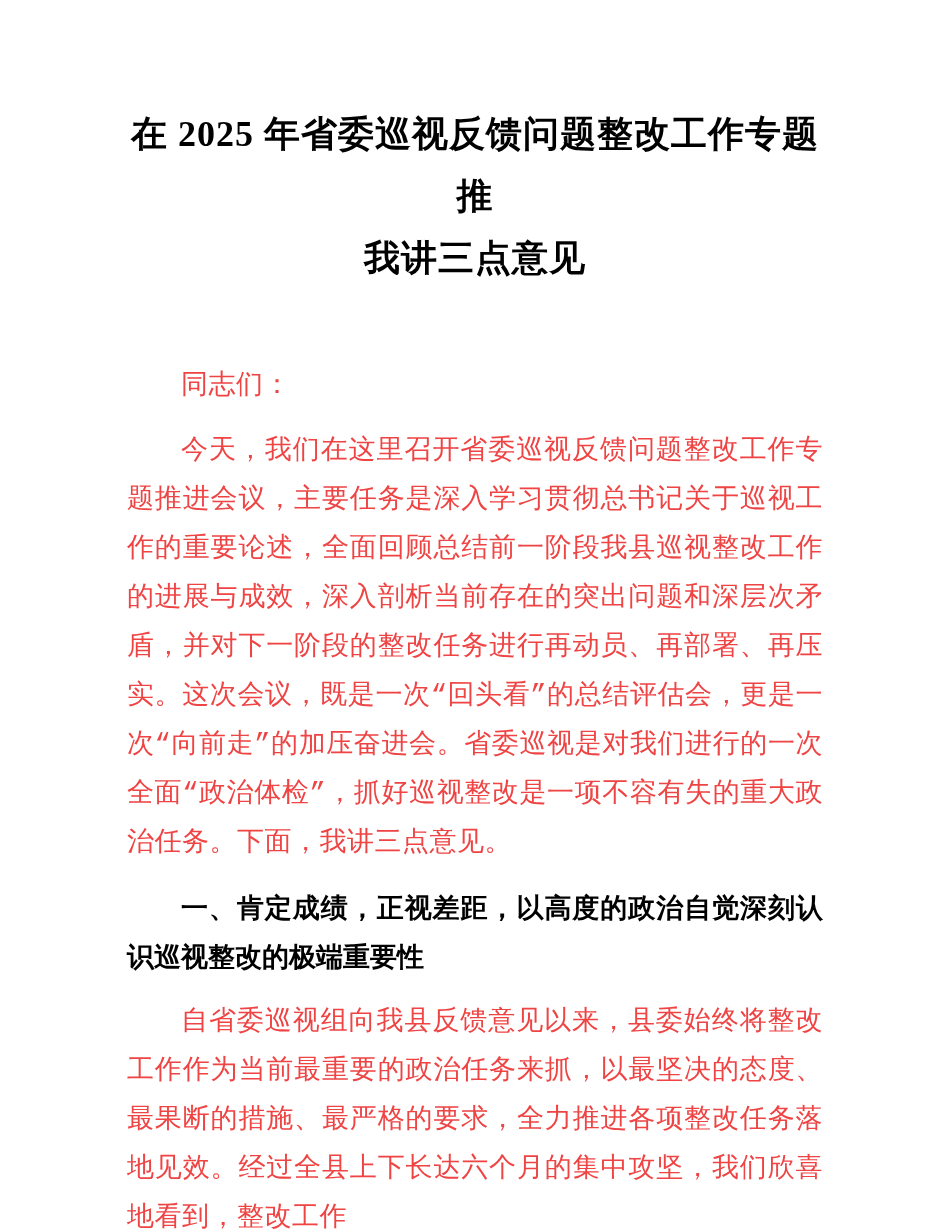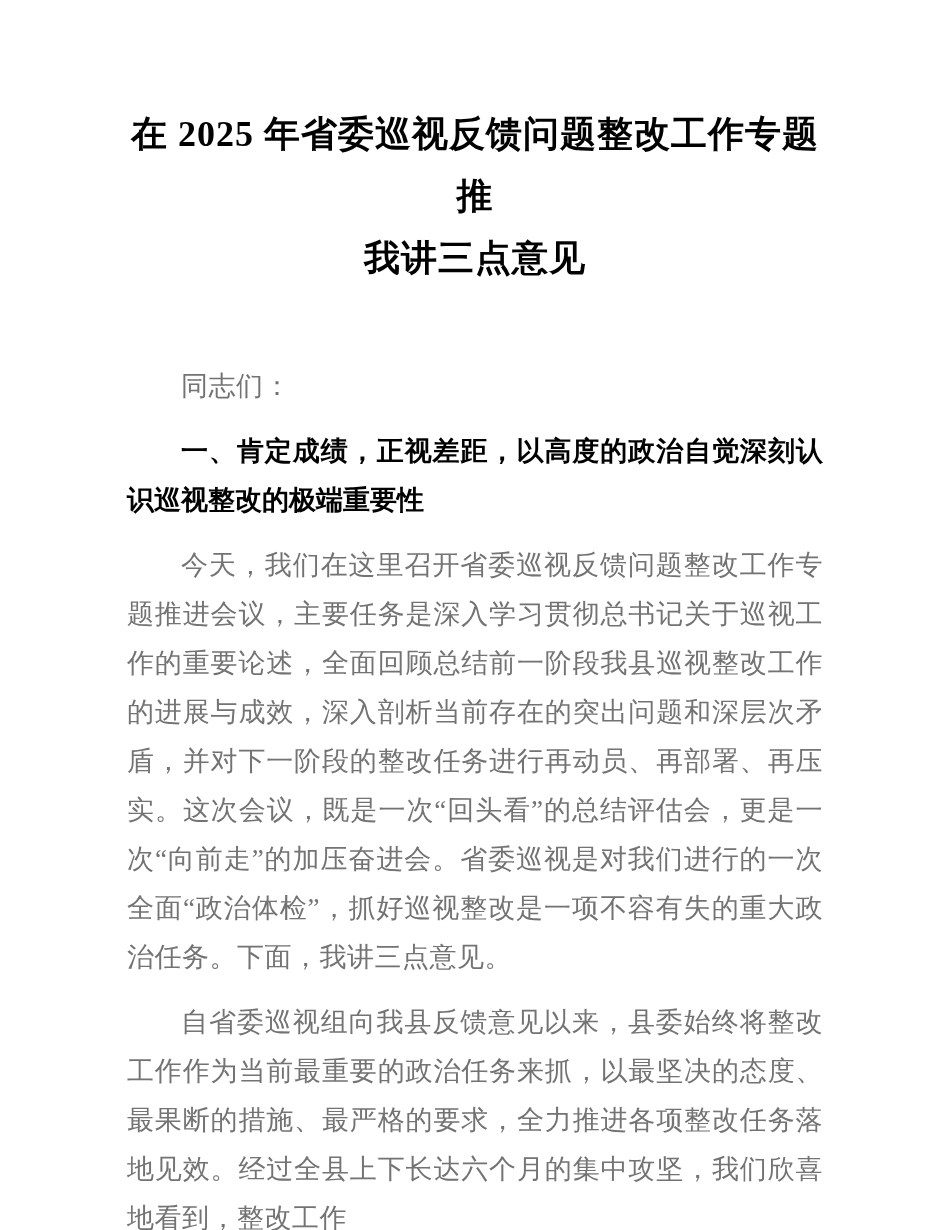--- a/index.html
+++ b/index.html
@@ -25,24 +25,24 @@
     line-height: 62px;
     color: #000000;
     text-align: center;
     letter-spacing: 1px;
   }
   .doc-title .title-line {
     display: block;
   }
   .para {
     margin: 0 0 16px 0;
-    font-family: Liberation Serif, serif;
+    font-family: Liberation Mono, monospace;
     font-size: 27px;
     line-height: 49px;
-    color: #737373;
+    color: #ef4444;
     text-align: justify;
     text-justify: inter-ideograph;
     text-indent: 2em;
     letter-spacing: 0.5px;
     word-break: break-all;
   }
   .para.salutation {
     text-align: left;
   }
   .para.heading {
@@ -57,19 +57,19 @@
 
 <div class="page">
 
   <h1 class="doc-title">
     <span class="title-line">在 2025 年省委巡视反馈问题整改工作专题推</span>
     <span class="title-line">我讲三点意见</span>
   </h1>
 
   <p class="para salutation">同志们：</p>
 
+  <p class="para">今天，我们在这里召开省委巡视反馈问题整改工作专题推进会议，主要任务是深入学习贯彻总书记关于巡视工作的重要论述，全面回顾总结前一阶段我县巡视整改工作的进展与成效，深入剖析当前存在的突出问题和深层次矛盾，并对下一阶段的整改任务进行再动员、再部署、再压实。这次会议，既是一次“回头看”的总结评估会，更是一次“向前走”的加压奋进会。省委巡视是对我们进行的一次全面“政治体检”，抓好巡视整改是一项不容有失的重大政治任务。下面，我讲三点意见。</p>
+
   <p class="para heading">一、肯定成绩，正视差距，以高度的政治自觉深刻认识巡视整改的极端重要性</p>
-
-  <p class="para">今天，我们在这里召开省委巡视反馈问题整改工作专题推进会议，主要任务是深入学习贯彻总书记关于巡视工作的重要论述，全面回顾总结前一阶段我县巡视整改工作的进展与成效，深入剖析当前存在的突出问题和深层次矛盾，并对下一阶段的整改任务进行再动员、再部署、再压实。这次会议，既是一次“回头看”的总结评估会，更是一次“向前走”的加压奋进会。省委巡视是对我们进行的一次全面“政治体检”，抓好巡视整改是一项不容有失的重大政治任务。下面，我讲三点意见。</p>
 
   <p class="para">自省委巡视组向我县反馈意见以来，县委始终将整改工作作为当前最重要的政治任务来抓，以最坚决的态度、最果断的措施、最严格的要求，全力推进各项整改任务落地见效。经过全县上下长达六个月的集中攻坚，我们欣喜地看到，整改工作</p>
 
 </div>
 
 </body></html>

